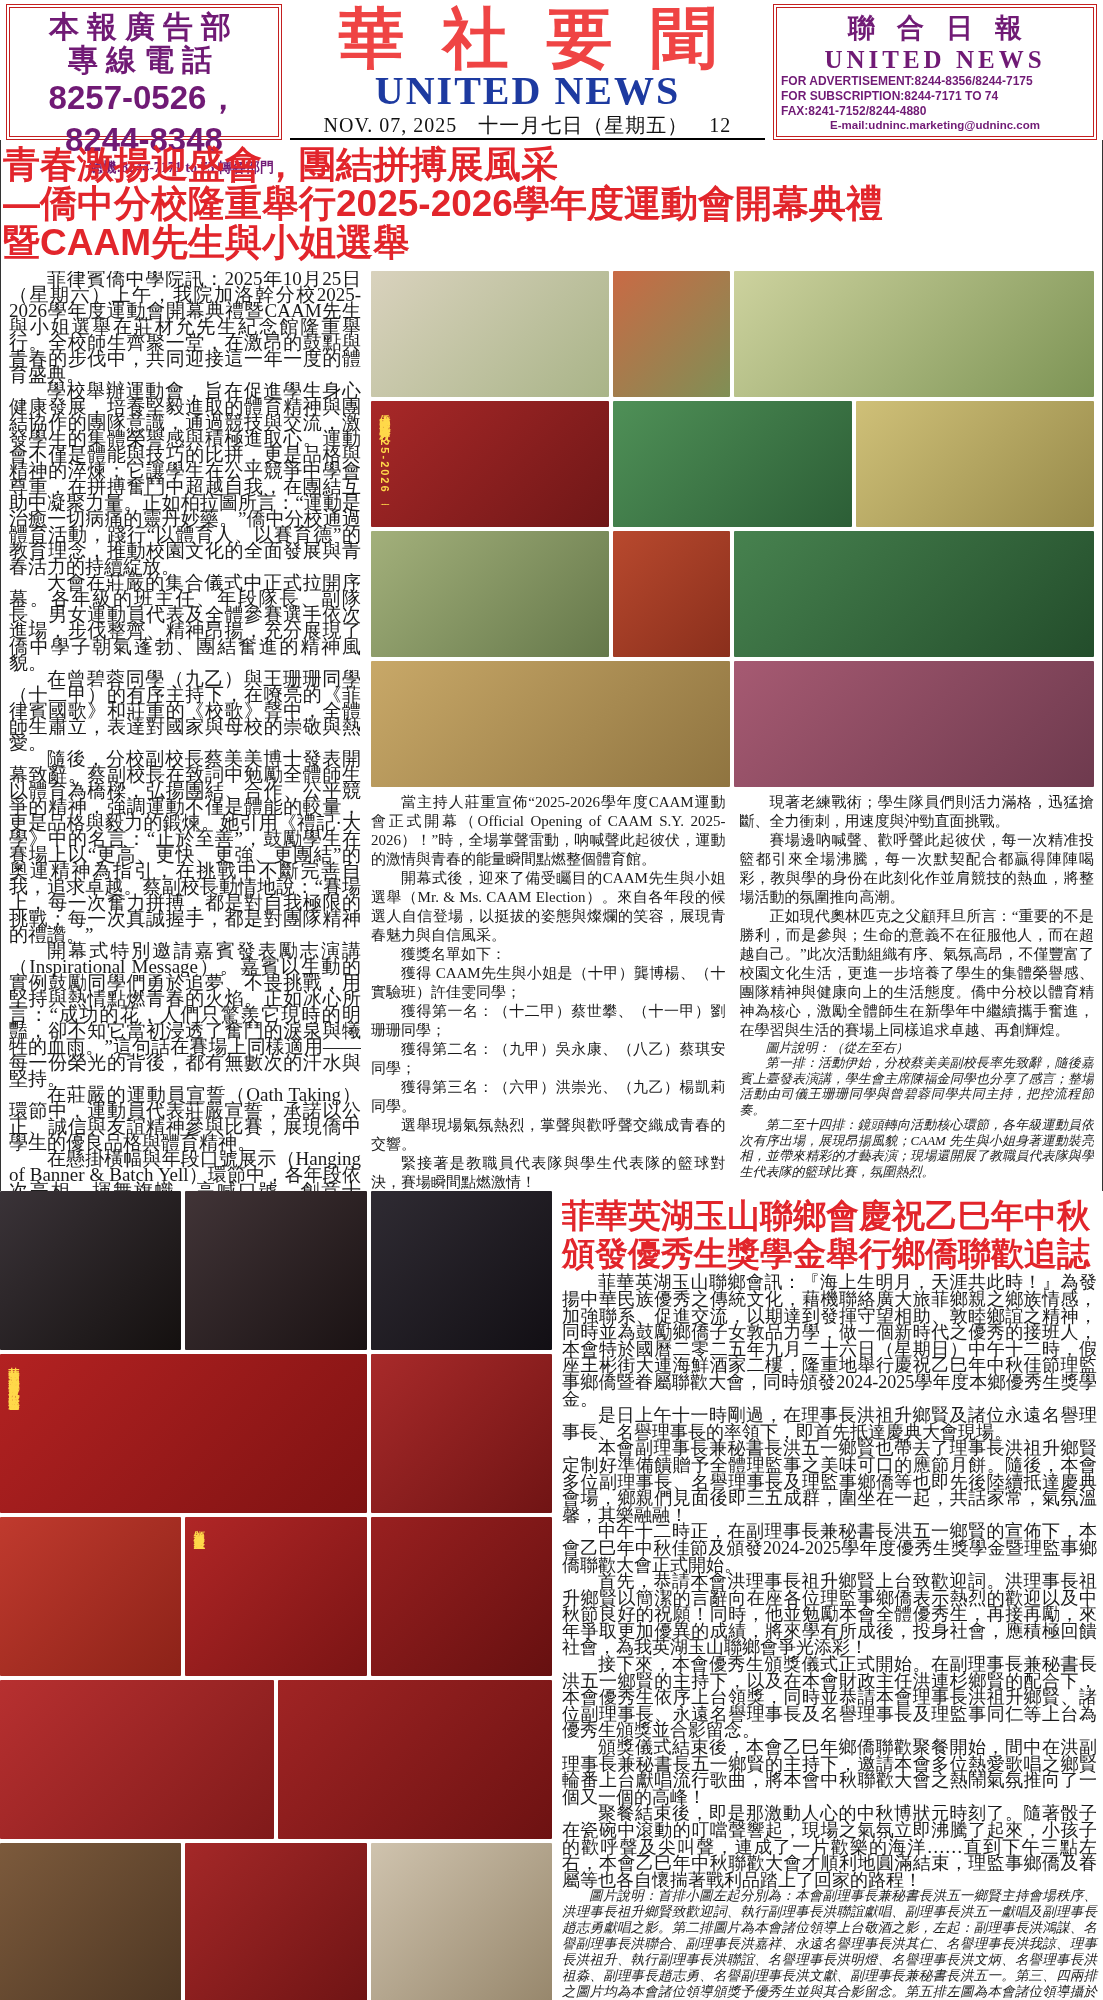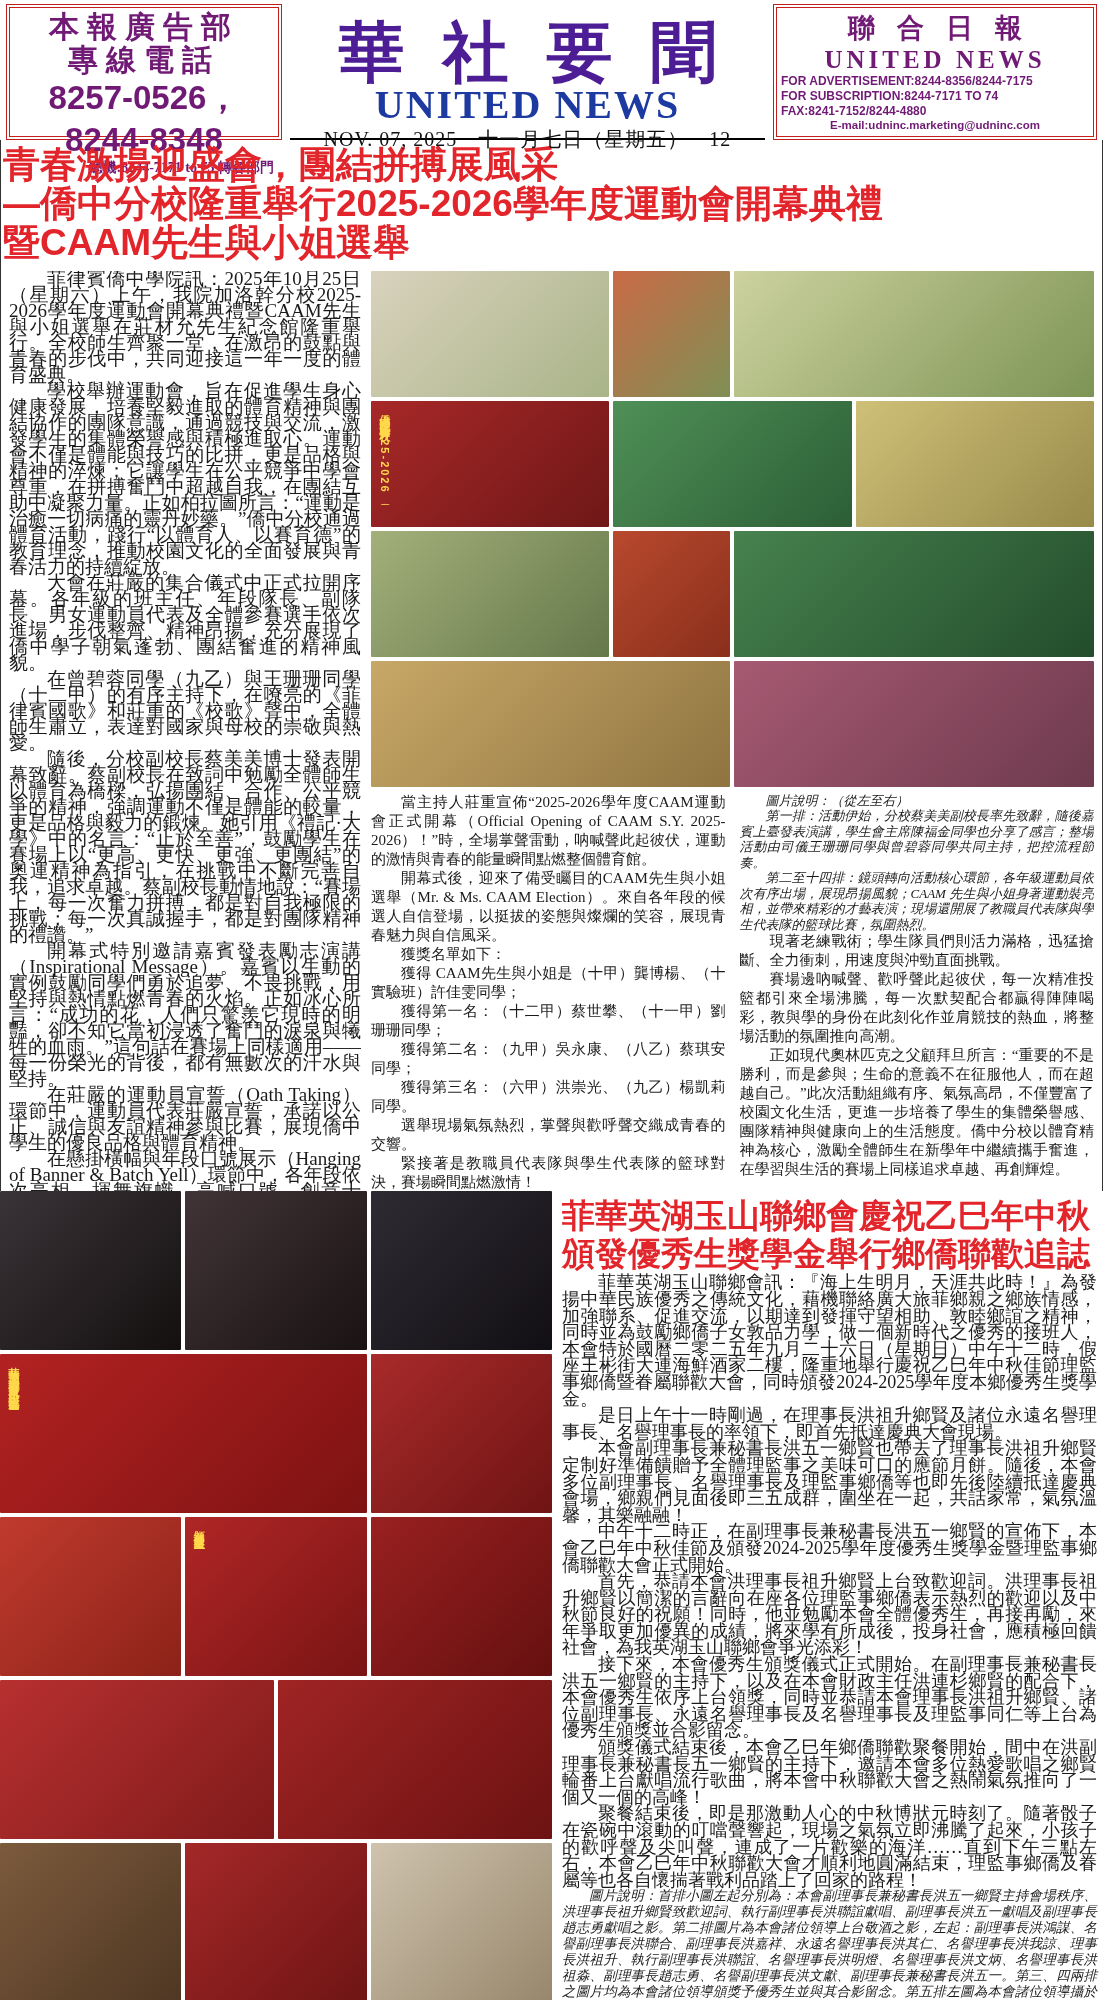--- a/index.html
+++ b/index.html
@@ -6,22 +6,22 @@
   .page{width:1103px;height:2000px;background:#fff;margin:0 auto;position:relative;
         font-family:"Liberation Serif","DejaVu Serif",serif;color:#1a1a1a;overflow:hidden;}
   
   .masthead{display:flex;gap:8px;padding:4px 6px 0 6px;height:140px;box-sizing:border-box;}
   .mh-box{border:4px double #c41f1f;color:#701a75;text-align:center;box-sizing:border-box;padding:2px 4px;}
   .mh-left{width:276px;display:flex;flex-direction:column;justify-content:space-between;}
   .mh-left .zh{font-size:30px;font-weight:bold;letter-spacing:8px;line-height:1.1;}
   .mh-left .num{font-size:33px;font-weight:bold;font-family:"Liberation Sans",sans-serif;}
   .mh-left .ops{font-size:14px;font-weight:bold;white-space:nowrap;text-align:right;}
   .mh-center{flex:1;text-align:center;border-bottom:2px solid #000;position:relative;}
-  .mh-title-zh{font-size:66px;font-weight:bold;color:#4c1d95;letter-spacing:38px;text-indent:38px;
-               line-height:1.0;margin-top:16px;white-space:nowrap;}
+  .mh-title-zh{font-size:66px;font-weight:bold;color:#ef4444;letter-spacing:38px;text-indent:38px;
+               line-height:1.0;margin-top:2px;white-space:nowrap;}
   .mh-title-en{font-size:40px;font-weight:bold;color:#1d3aa0;letter-spacing:2px;line-height:.95;}
   .mh-date{font-size:20px;color:#111;margin-top:2px;letter-spacing:1px;white-space:nowrap;}
   .mh-right{width:324px;display:flex;flex-direction:column;}
   .mh-right .zh{font-size:27px;font-weight:bold;letter-spacing:22px;text-indent:22px;white-space:nowrap;}
   .mh-right .en{font-size:25px;font-weight:bold;letter-spacing:4px;font-family:"Liberation Serif",serif;white-space:nowrap;}
   .mh-right .contact{font-size:12px;font-weight:bold;text-align:left;line-height:1.25;
                      font-family:"Liberation Sans",sans-serif;white-space:nowrap;}
   .mh-right .mail{font-size:11.5px;font-weight:bold;text-align:center;font-family:"Liberation Sans",sans-serif;}
   
   .a1wrap{border-left:1px solid #333;border-right:1px solid #333;margin:0;}
@@ -122,22 +122,22 @@
               <p>開幕式後，迎來了備受矚目的CAAM先生與小姐選舉（Mr. &amp; Ms. CAAM Election）。來自各年段的候選人自信登場，以挺拔的姿態與燦爛的笑容，展現青春魅力與自信風采。</p>
               <p>獲獎名單如下：</p>
               <p>獲得 CAAM先生與小姐是（十甲）龔博楊、（十實驗班）許佳雯同學；</p>
               <p>獲得第一名：（十二甲）蔡世攀、（十一甲）劉珊珊同學；</p>
               <p>獲得第二名：（九甲）吳永康、（八乙）蔡琪安同學；</p>
               <p>獲得第三名：（六甲）洪崇光、（九乙）楊凱莉同學。</p>
               <p>選舉現場氣氛熱烈，掌聲與歡呼聲交織成青春的交響。</p>
               <p>緊接著是教職員代表隊與學生代表隊的籃球對決，賽場瞬間點燃激情！</p>
             </div>
           <div class="col a1-col3">
+            <span><p>現著老練戰術；學生隊員們則活力滿格，迅猛搶斷、全力衝刺，用速度與沖勁直面挑戰。</p><p>賽場邊吶喊聲、歡呼聲此起彼伏，每一次精准投籃都引來全場沸騰，每一次默契配合都贏得陣陣喝彩，教與學的身份在此刻化作並肩競技的熱血，將整場活動的氛圍推向高潮。</p><p>正如現代奧林匹克之父顧拜旦所言：“重要的不是勝利，而是參與；生命的意義不在征服他人，而在超越自己。”此次活動組織有序、氣氛高昂，不僅豐富了校園文化生活，更進一步培養了學生的集體榮譽感、團隊精神與健康向上的生活態度。僑中分校以體育精神為核心，激勵全體師生在新學年中繼續攜手奮進，在學習與生活的賽場上同樣追求卓越、再創輝煌。</p></span>
             <span><p class="cap">圖片說明：（從左至右）</p><p class="cap">第一排：活動伊始，分校蔡美美副校長率先致辭，隨後嘉賓上臺發表演講，學生會主席陳福金同學也分享了感言；整場活動由司儀王珊珊同學與曾碧蓉同學共同主持，把控流程節奏。</p><p class="cap">第二至十四排：鏡頭轉向活動核心環節，各年級運動員依次有序出場，展現昂揚風貌；CAAM 先生與小姐身著運動裝亮相，並帶來精彩的才藝表演；現場還開展了教職員代表隊與學生代表隊的籃球比賽，氛圍熱烈。</p></span>
-            <span><p>現著老練戰術；學生隊員們則活力滿格，迅猛搶斷、全力衝刺，用速度與沖勁直面挑戰。</p><p>賽場邊吶喊聲、歡呼聲此起彼伏，每一次精准投籃都引來全場沸騰，每一次默契配合都贏得陣陣喝彩，教與學的身份在此刻化作並肩競技的熱血，將整場活動的氛圍推向高潮。</p><p>正如現代奧林匹克之父顧拜旦所言：“重要的不是勝利，而是參與；生命的意義不在征服他人，而在超越自己。”此次活動組織有序、氣氛高昂，不僅豐富了校園文化生活，更進一步培養了學生的集體榮譽感、團隊精神與健康向上的生活態度。僑中分校以體育精神為核心，激勵全體師生在新學年中繼續攜手奮進，在學習與生活的賽場上同樣追求卓越、再創輝煌。</p></span>
           </div>
         </div>
       </div>
     </div>
   </div>
 
   <div class="a2">
     <div class="a2-left">
       <div class="collage collage-bottom">
           <div class="tile" style="grid-column: span 2; background: linear-gradient(135deg, rgb(58, 51, 56), rgb(20, 16, 15));"></div>

